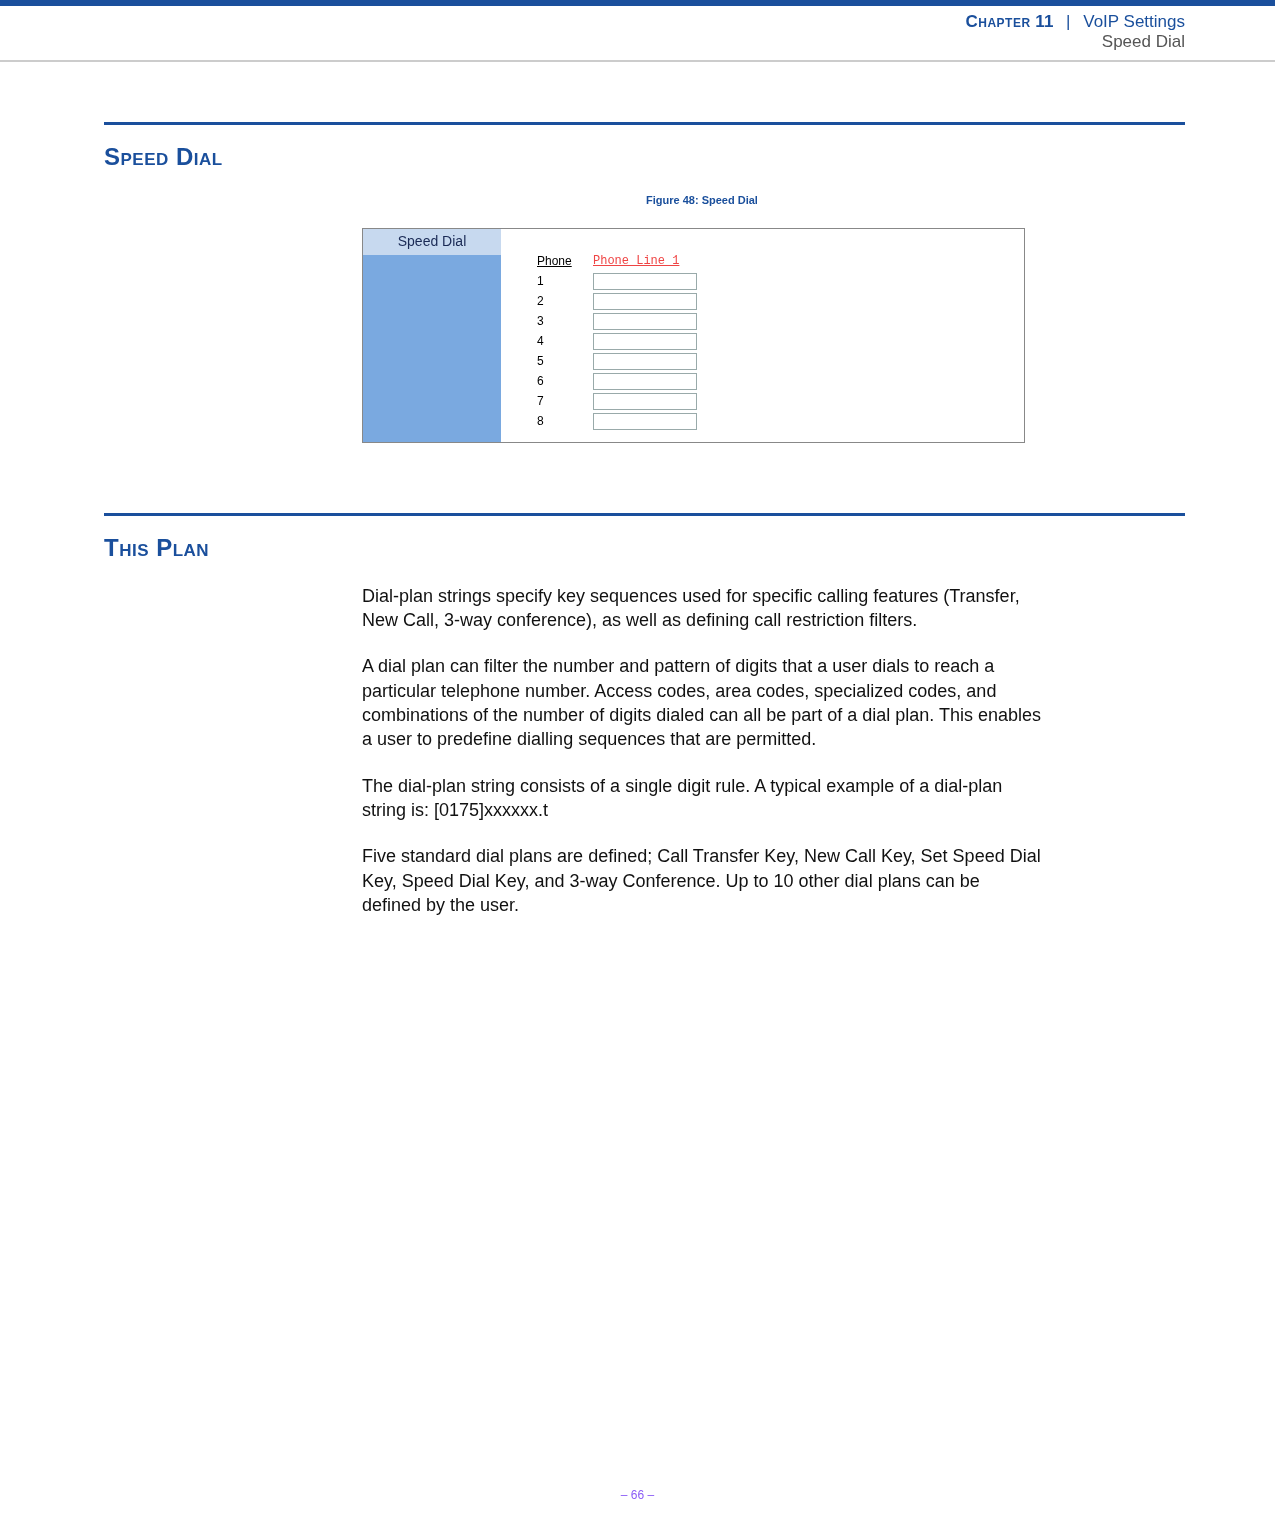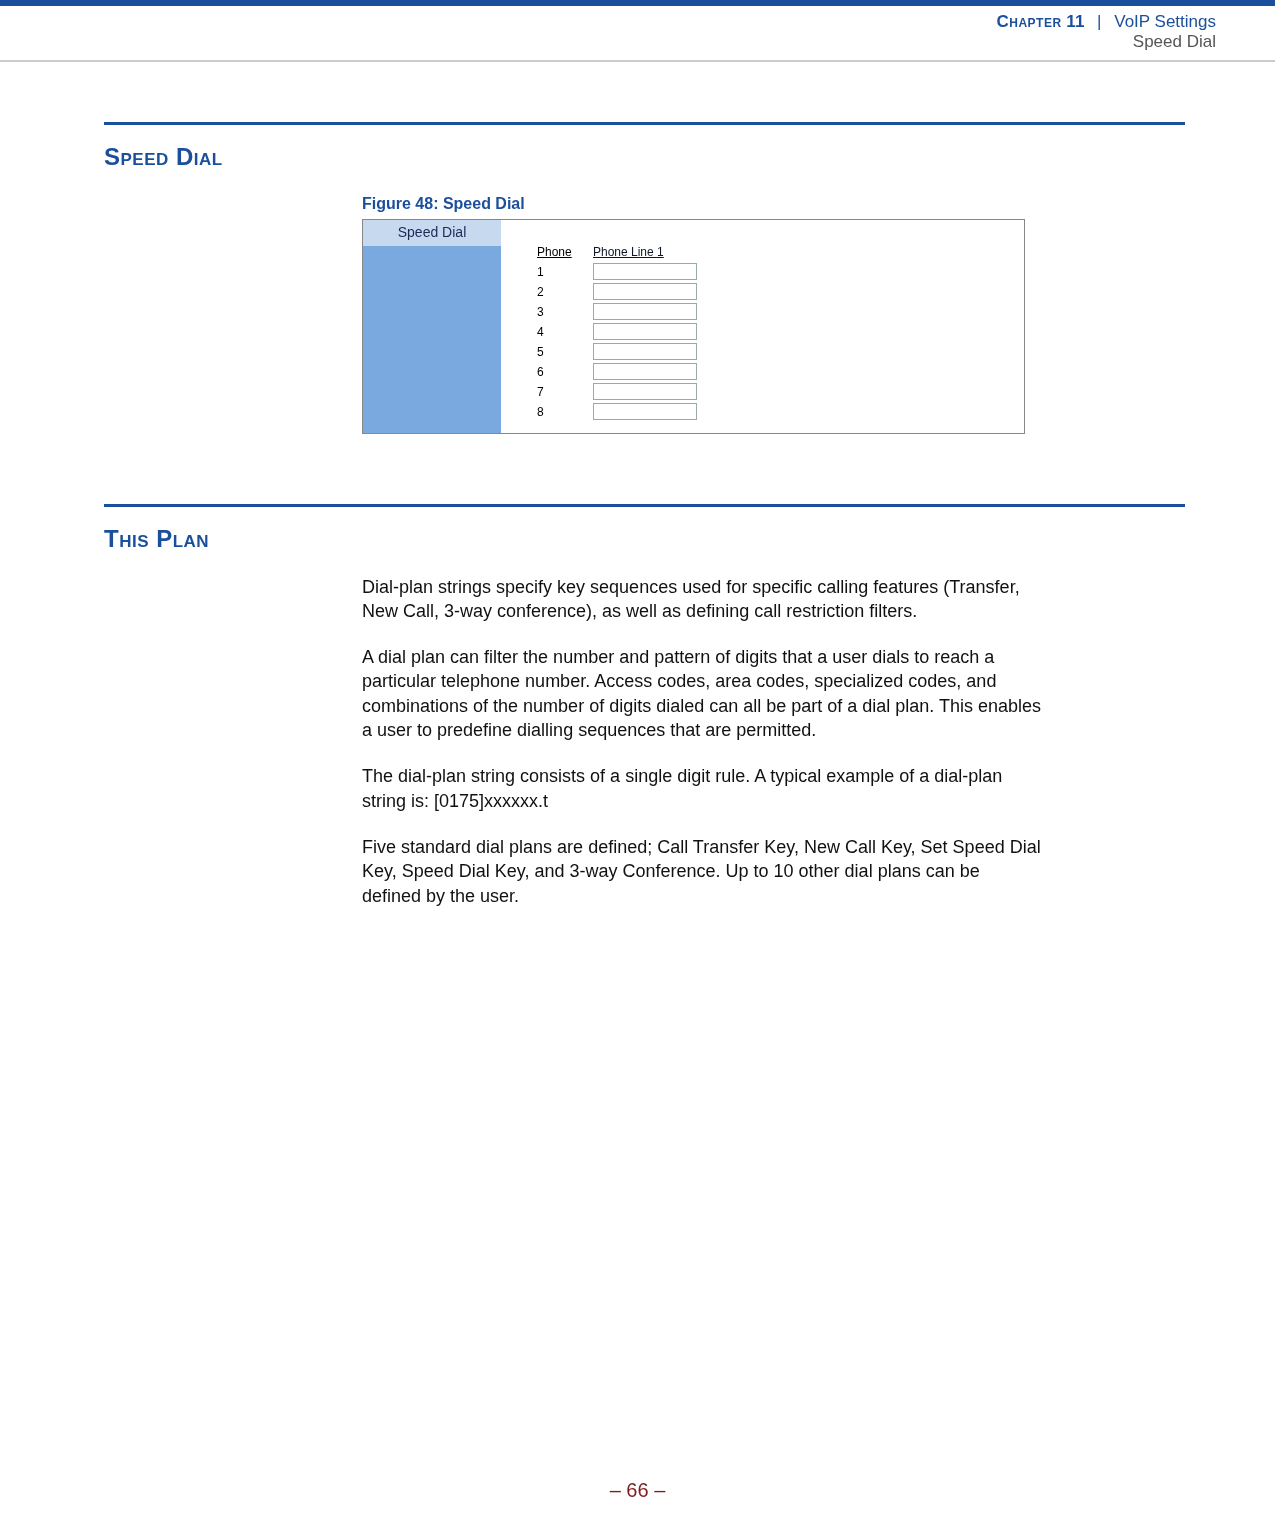--- a/index.html
+++ b/index.html
@@ -10,21 +10,21 @@
       font-family: Verdana, Geneva, sans-serif;
       position: relative;
       color: #000;
     }
     .top-bar {
       height: 6px;
       background: #1a4f9c;
     }
     .header {
       text-align: right;
-      padding: 6px 59px 8px 0;
+      padding: 6px 90px 8px 0;
       border-bottom: 2px solid #ccc;
       font-size: 17px;
     }
     .header-line1 { color: #1a4f9c; }
     .chapter-label { font-variant: small-caps; font-weight: bold; letter-spacing: 0.5px; }
     .chapter-num { font-weight: bold; }
     .header-sep { color: #1a4f9c; margin: 0 8px; }
     .header-voip { color: #1a4f9c; }
     .header-line2 { color: #555; font-size: 17px; }
     .content {
@@ -47,22 +47,23 @@
       margin-left: 258px;
       width: 680px;
       font-size: 18px;
       line-height: 1.35;
       color: #111;
     }
     .body-col p { margin-bottom: 22px; }
     .fig-caption {
       color: #1a4f9c;
       font-weight: bold;
-      font-size: 16px;
-      margin-bottom: 4px;
+      font-size: 11px;
+      margin-bottom: 20px;
+      text-align: center;
     }
     .figure-box {
       border: 1px solid #888;
       width: 663px;
       height: 215px;
       overflow: hidden;
       display: flex;
       align-items: stretch;
     }
     .fig-sidebar {
@@ -82,40 +83,40 @@
     }
     .fig-main {
       flex: 1;
       background: #fff;
       padding: 24px 30px 0 36px;
       font-family: Arial, sans-serif;
       font-size: 12px;
     }
     .fig-head-row { display: flex; margin-bottom: 2px; }
     .fig-order-head { width: 56px; text-decoration: underline; color: #000; }
-    .fig-phone-head { text-decoration: underline; color: #0f172a; }
+    .fig-phone-head { text-decoration: underline; color: #ef4444; font-family: Liberation Mono, monospace; }
     .fig-row { display: flex; align-items: center; height: 20px; }
     .fig-num { width: 56px; font-size: 12px; color: #000; }
     .fig-input {
       width: 104px;
       height: 17px;
       border: 1px solid #9aa; 
       background: #fff;
     }
     .section2 {
       margin-top: 70px;
     }
     .footer {
       position: absolute;
       bottom: 30px;
       left: 0;
       width: 100%;
       text-align: center;
-      font-size: 20px;
-      color: #7f1d1d;
+      font-size: 12px;
+      color: #8b5cf6;
     }
   </style>
 </head>
 <body>
 
 <div class="top-bar"></div>
 
 <div class="header">
   <div class="header-line1">
     <span class="chapter-label">Chapter</span>

